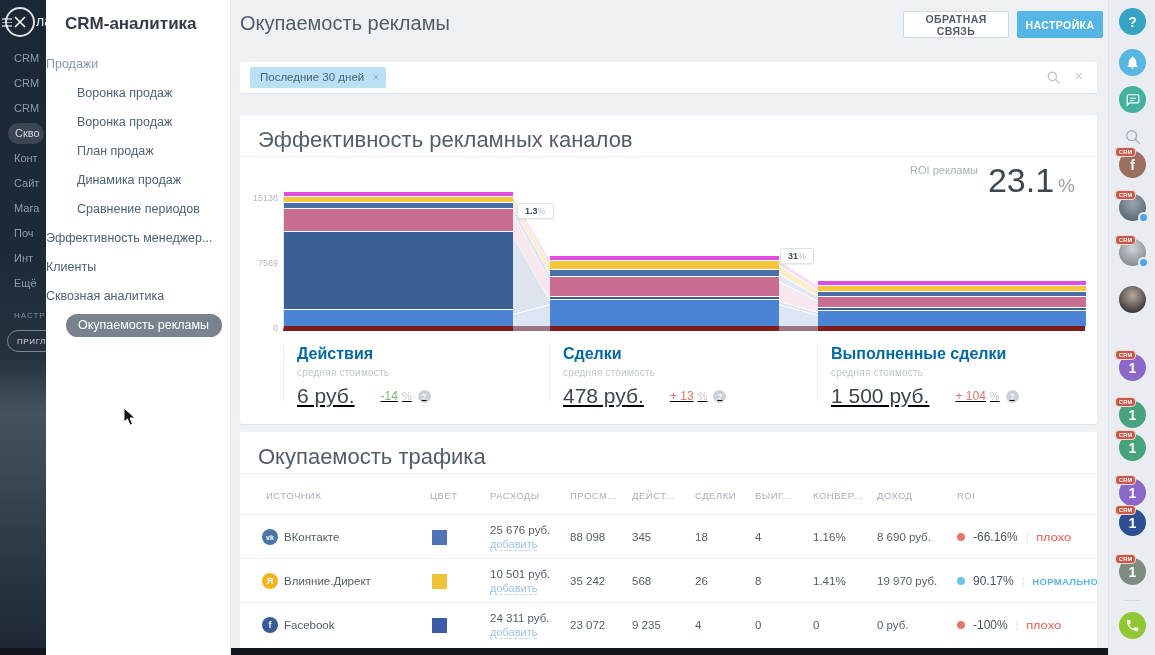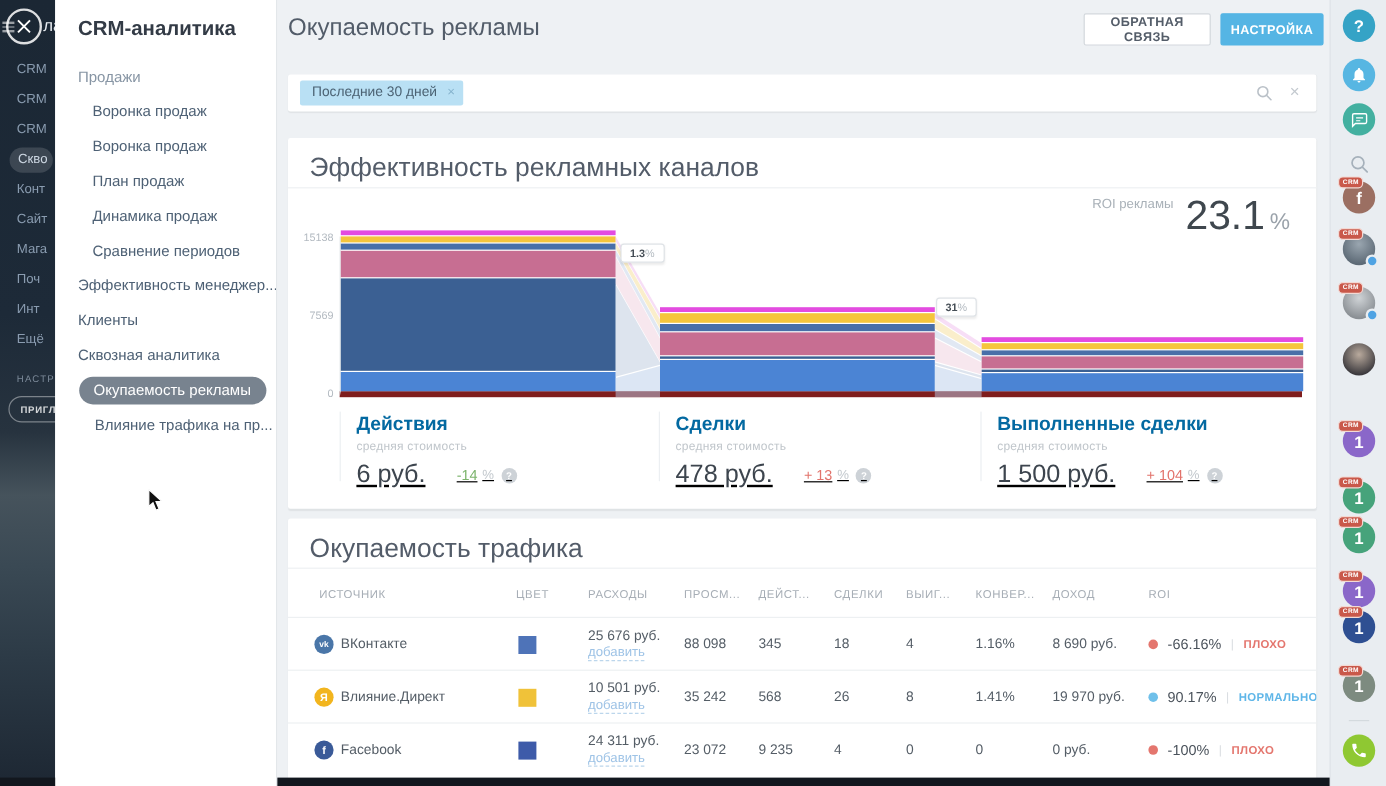--- a/index.html
+++ b/index.html
@@ -14,35 +14,35 @@
   #lr-burger span{display:block;height:1.5px;background:#fff;margin-bottom:2px;}
   #lr-logo-frag{position:absolute;left:36px;top:13px;color:#e8edf2;font-size:14px;}
   #lr-items{position:absolute;left:0;top:46px;right:0;}
   .lr-item{height:25px;line-height:25px;padding-left:14px;font-size:11px;color:#8a9cb0;
     white-space:nowrap;overflow:hidden;cursor:pointer;}
   .lr-item.active{background:rgba(255,255,255,.14);border-radius:11px;margin:2px 2px 2px 8px;
     height:21px;line-height:21px;padding-left:7px;color:#cdd7e2;}
   #lr-settings{position:absolute;left:14px;top:311px;font-size:8px;letter-spacing:1px;color:#7c8a99;}
   #lr-invite{position:absolute;left:7px;top:330px;height:22px;padding:2px 9px;border-radius:12px;
     border:1px solid rgba(255,255,255,.4);background:transparent;color:rgba(255,255,255,.8);
-    font-size:8px;letter-spacing:.6px;overflow:hidden;white-space:nowrap;font-weight:bold;}
+    font-size:8px;letter-spacing:.6px;overflow:hidden;white-space:nowrap;}
 
   
   #menu-close{position:absolute;left:5px;top:7px;width:30px;height:30px;border-radius:50%;
     border:2px solid rgba(255,255,255,.85);background:transparent;z-index:5;cursor:pointer;
     display:flex;align-items:center;justify-content:center;padding:0;}
 
   
   #menu-panel{position:absolute;left:46px;top:0;width:185px;height:655px;background:#fff;
     border-right:1px solid #e3e7ea;z-index:2;}
   #menu-title{position:absolute;left:19px;top:14px;margin:0;font-size:17px;font-weight:bold;color:#333b46;}
   #menu-items{position:absolute;left:0;top:50px;right:0;}
   .menu-item{height:29px;line-height:29px;font-size:12.5px;color:#4e6175;white-space:nowrap;
     overflow:hidden;cursor:pointer;}
-  .menu-item.lvl0{padding-left:19px;}
+  .menu-item.lvl0{}
   .menu-item.lvl1{padding-left:31px;}
   .menu-item.lvl2{padding-left:33px;}
   .menu-item.muted{color:#8795a4;}
   .menu-item.selected{background:#78838f;color:#fff;border-radius:14px;margin:3px 8px 3px 20px;
     height:23px;line-height:23px;padding-left:12px;}
 
   
   #content{position:absolute;left:231px;top:0;width:877px;height:655px;background:#eef1f4;}
   #page-title{position:absolute;left:9px;top:12px;margin:0;font-size:20px;font-weight:normal;color:#525c69;}
   .top-btn{position:absolute;top:11px;height:27px;border-radius:2px;font-size:10.5px;font-weight:bold;
@@ -166,21 +166,20 @@
         <div class="menu-item lvl0 muted">Продажи</div>
         <div class="menu-item lvl1">Воронка продаж</div>
         <div class="menu-item lvl1">Воронка продаж</div>
         <div class="menu-item lvl1">План продаж</div>
         <div class="menu-item lvl1">Динамика продаж</div>
         <div class="menu-item lvl1">Сравнение периодов</div>
         <div class="menu-item lvl0">Эффективность менеджер...</div>
         <div class="menu-item lvl0">Клиенты</div>
         <div class="menu-item lvl0">Сквозная аналитика</div>
         <div class="menu-item lvl1 selected">Окупаемость рекламы</div>
-        <div class="menu-item lvl2">Влияние трафика на пр...</div>
       </div>
   </nav>
 
   <main id="content">
     <h2 id="page-title">Окупаемость рекламы</h2>
     <button class="top-btn" id="btn-feedback">ОБРАТНАЯ СВЯЗЬ</button>
     <button class="top-btn" id="btn-settings">НАСТРОЙКА</button>
 
     <section class="card" id="filter-card">
       <span id="filter-chip">

